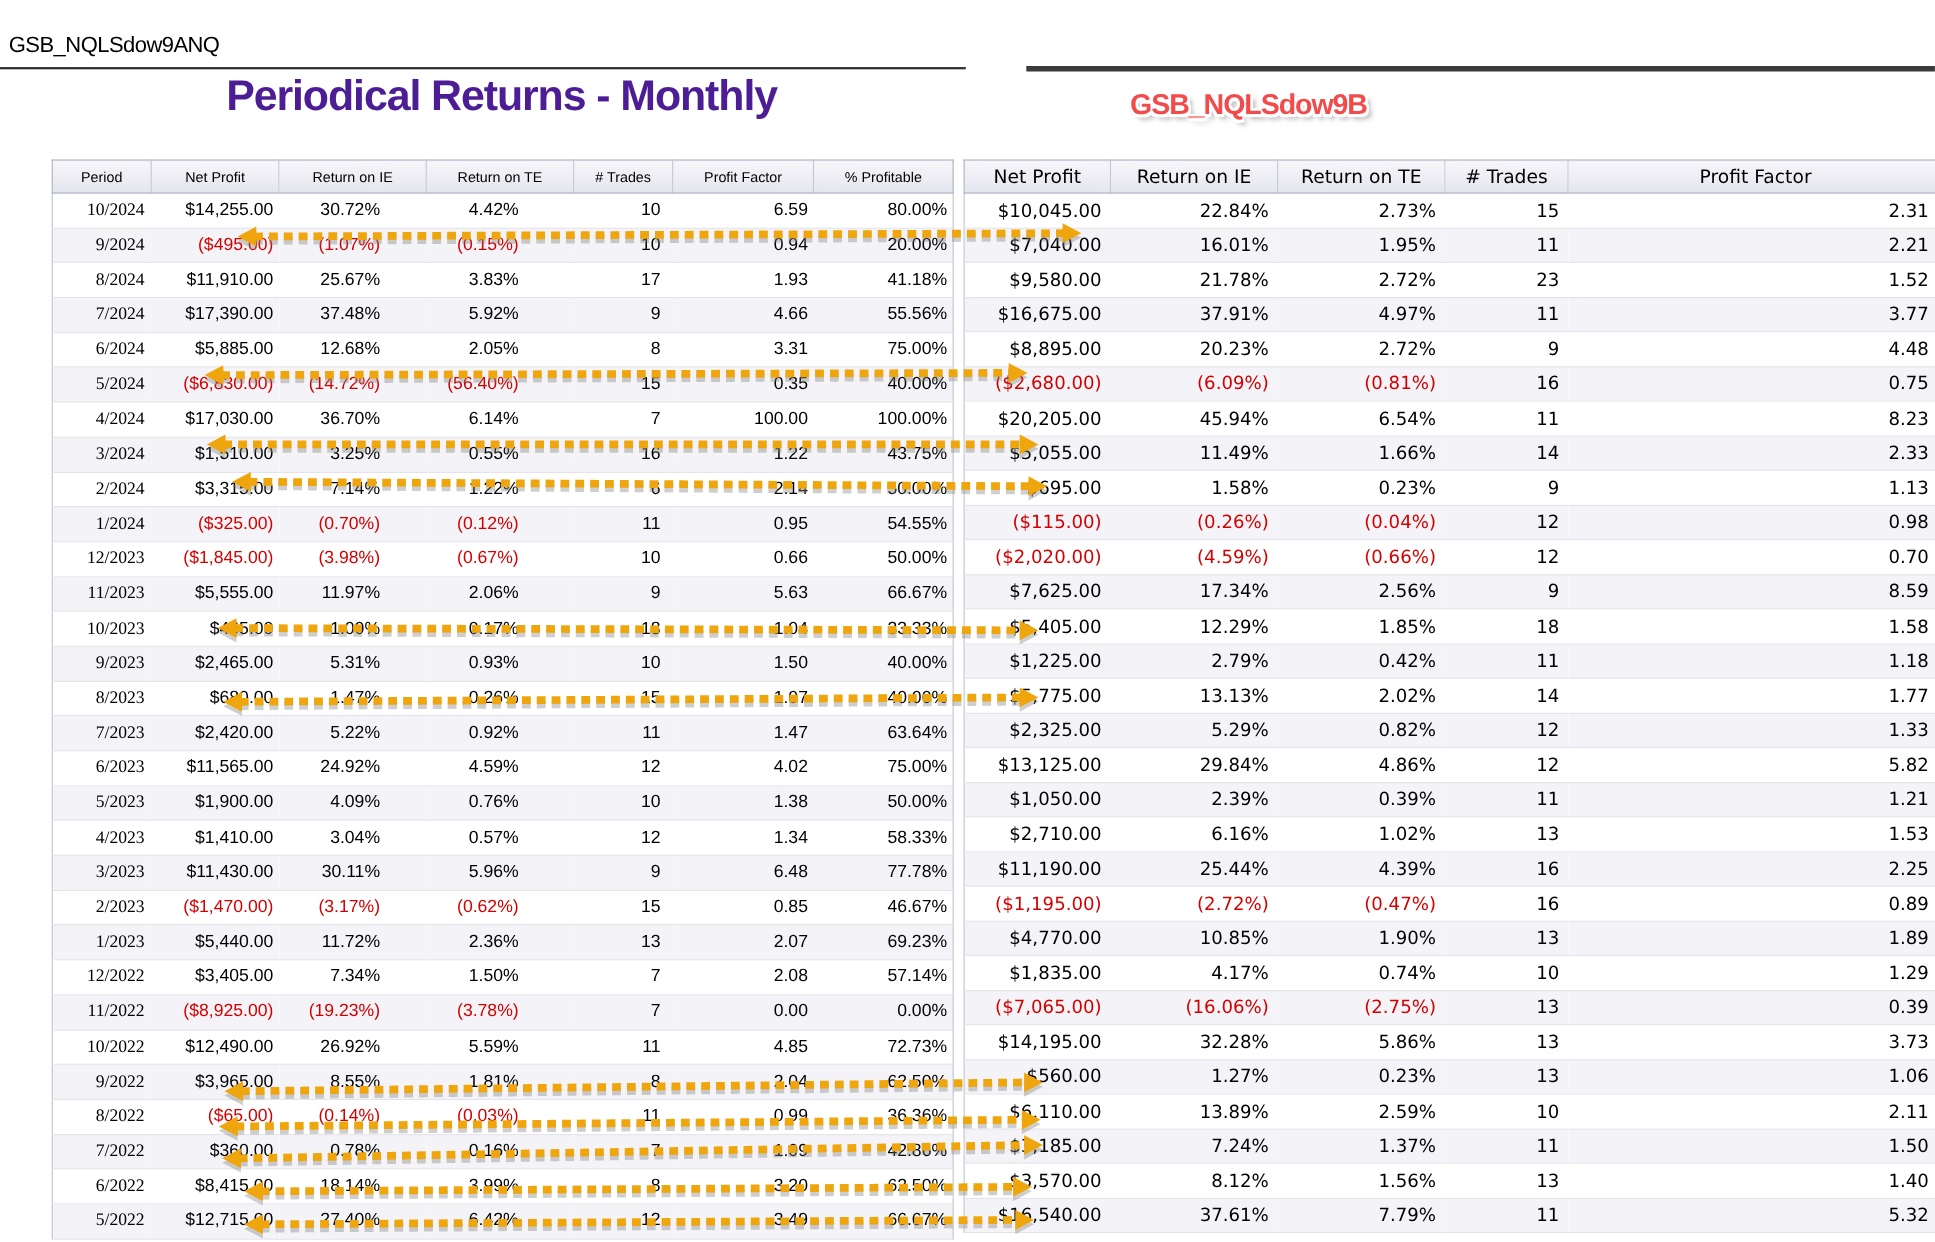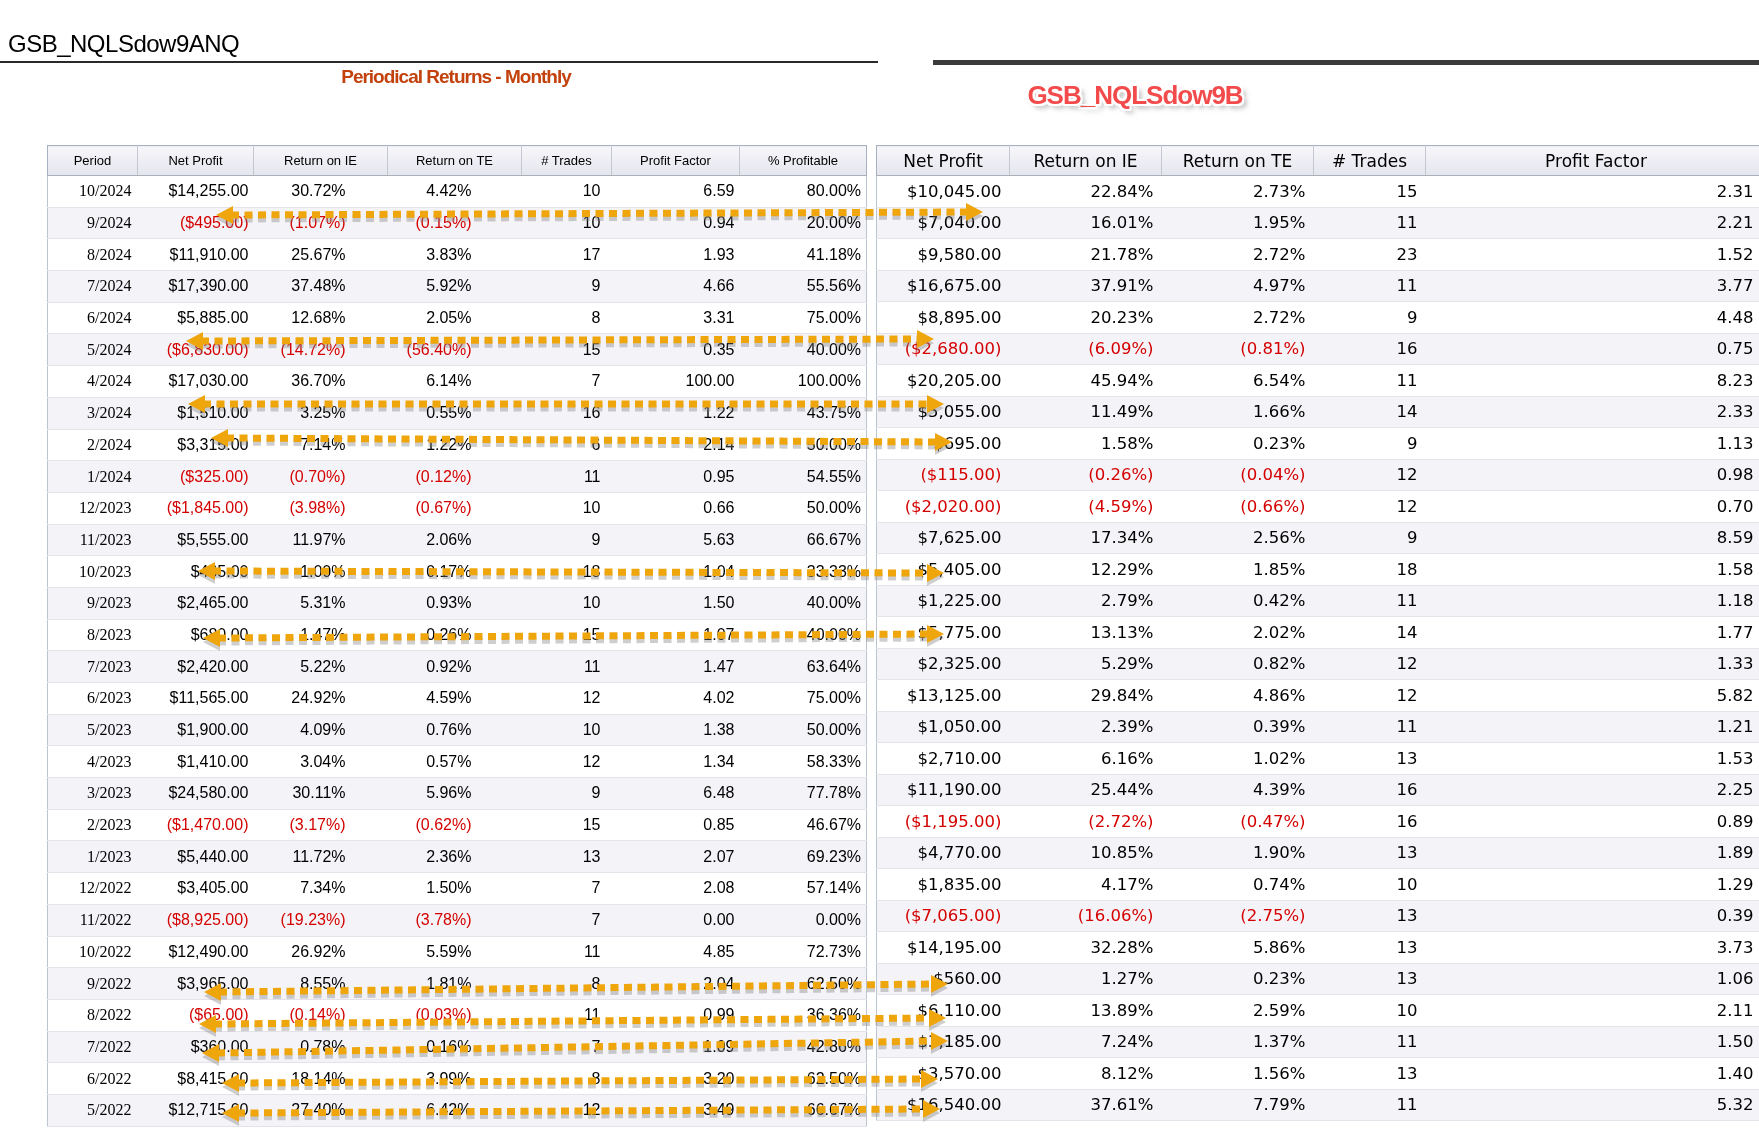--- a/index.html
+++ b/index.html
@@ -1,24 +1,24 @@
 <!DOCTYPE html>
 <html><head>
 <meta charset="utf-8">
 <style>
   html,body{margin:0;padding:0;background:#fff;}
   #canvas{position:relative;width:1759px;height:1129px;overflow:hidden;background:#ffffff;
           font-family:"Liberation Sans",sans-serif;}
 
-  .window-title{position:absolute;left:8px;top:30px;font-size:24px;letter-spacing:-0.5px;color:#000;white-space:nowrap;}
+  .window-title{position:absolute;left:8px;top:30px;font-size:20px;letter-spacing:-0.5px;color:#000;white-space:nowrap;}
   .rule-left{position:absolute;left:0;top:61px;width:878px;height:2px;background:#2a2a2a;}
   .rule-right{position:absolute;left:933px;top:60px;width:826px;height:5px;background:#3b3b3b;}
 
   .panel-title{position:absolute;left:156px;top:66px;width:600px;text-align:center;
-               font-size:19px;font-weight:bold;letter-spacing:-1px;color:#c2410c;white-space:nowrap;}
+               font-size:39px;font-weight:bold;letter-spacing:-1px;color:#4c1d95;white-space:nowrap;}
   .panel-title-right{position:absolute;left:835px;top:80px;width:600px;text-align:center;
                font-size:26px;font-weight:bold;letter-spacing:-1px;color:#f34b4b;white-space:nowrap;
                text-shadow:-2px -2px 0 #fff,2px -2px 0 #fff,-2px 2px 0 #fff,2px 2px 0 #fff,
                            0 -2px 0 #fff,0 2px 0 #fff,-2px 0 0 #fff,2px 0 0 #fff,
                            4px 4px 5px rgba(140,140,140,0.75);}
 
   table.tbl{position:absolute;border-collapse:collapse;table-layout:fixed;}
   table.tbl.left{left:47px;top:145px;width:819px;font-family:"Liberation Sans",sans-serif;font-size:16px;}
   table.tbl.right{left:876px;top:145px;width:890px;font-family:"DejaVu Sans",sans-serif;font-size:16.5px;}
 
@@ -256,21 +256,21 @@
           <td class="c0">4/2023</td>
           <td class="c1">$1,410.00</td>
           <td class="c2">3.04%</td>
           <td class="c3">0.57%</td>
           <td class="c4">12</td>
           <td class="c5">1.34</td>
           <td class="c6">58.33%</td>
         </tr>
         <tr>
           <td class="c0">3/2023</td>
-          <td class="c1">$24,580.00</td>
+          <td class="c1">$11,430.00</td>
           <td class="c2">30.11%</td>
           <td class="c3">5.96%</td>
           <td class="c4">9</td>
           <td class="c5">6.48</td>
           <td class="c6">77.78%</td>
         </tr>
         <tr>
           <td class="c0">2/2023</td>
           <td class="c1 neg">($1,470.00)</td>
           <td class="c2 neg">(3.17%)</td>

